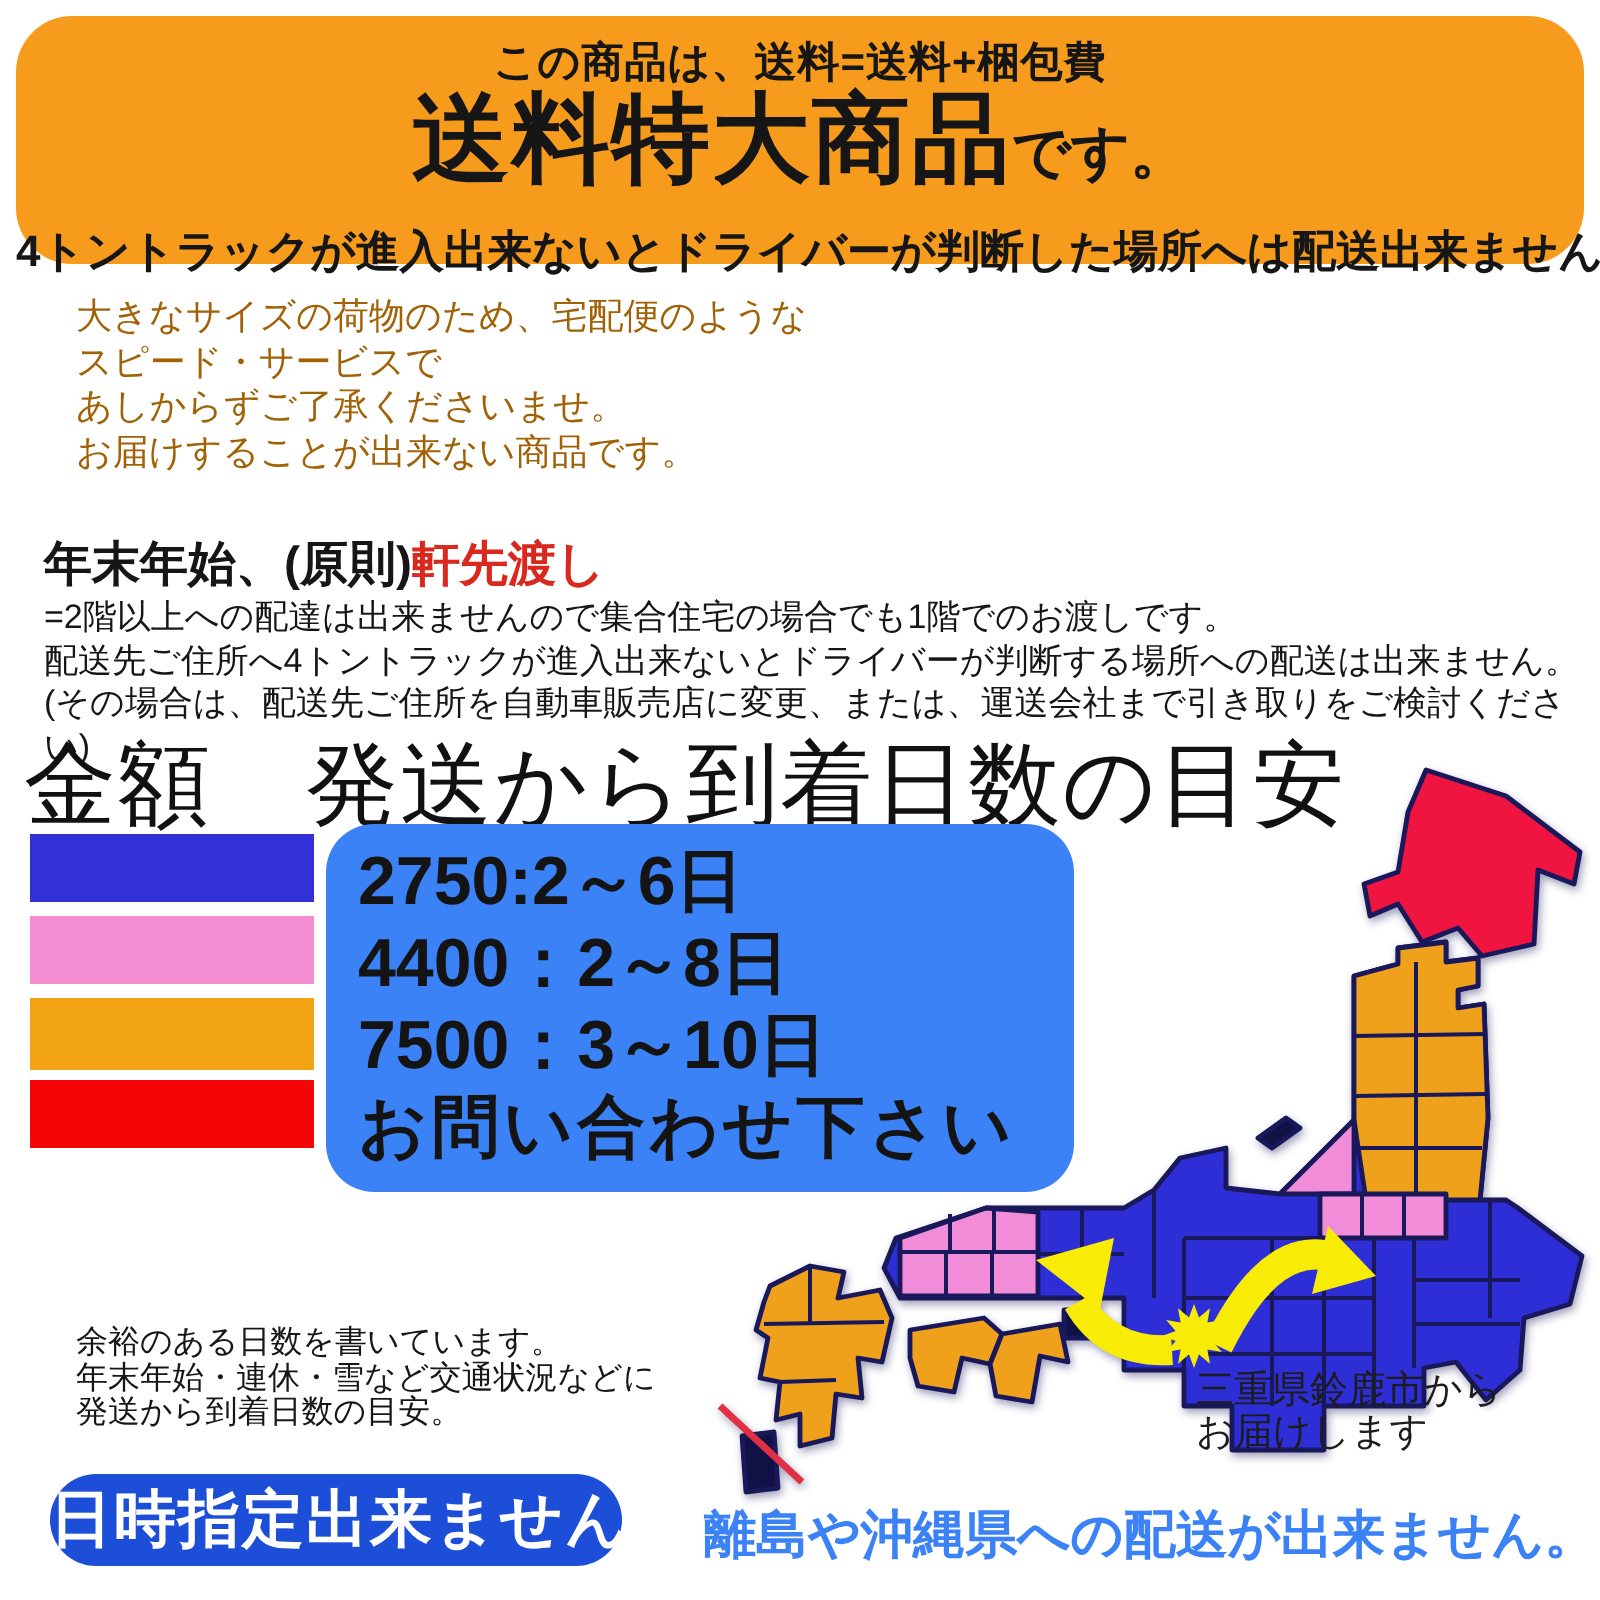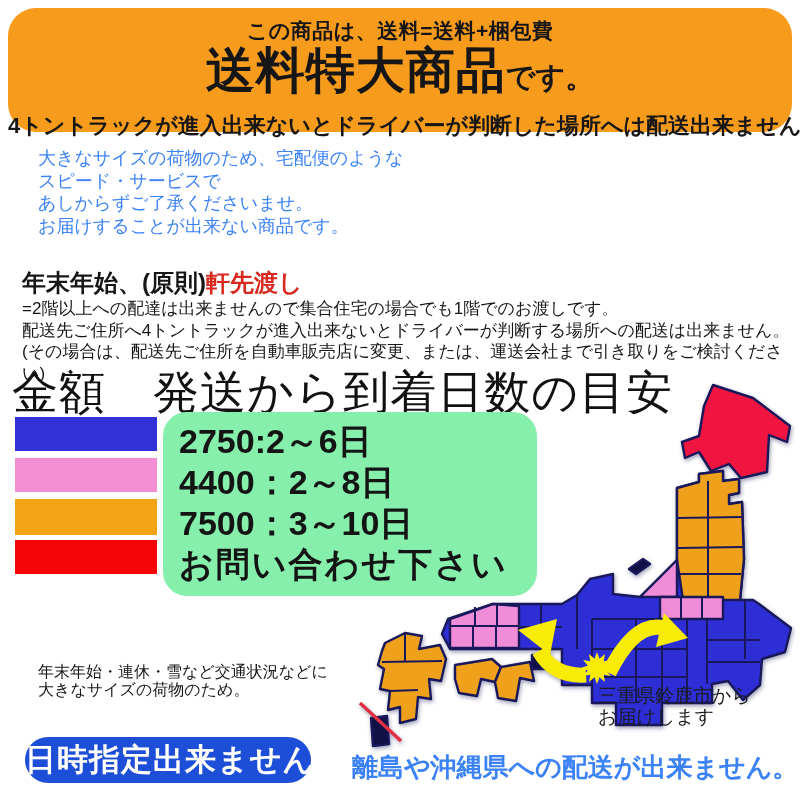--- a/index.html
+++ b/index.html
@@ -8,40 +8,40 @@
 
   
   .banner{position:absolute;left:8px;top:8px;width:784px;height:124px;background:#f79b1c;border-radius:28px;text-align:center;}
   .banner-line1{margin-top:9px;font-size:21px;font-weight:bold;letter-spacing:.5px;color:#161616;}
   .banner-title{margin-top:1px;line-height:48px;color:#161616;}
   .banner-title .main{font-size:49px;font-weight:bold;letter-spacing:1px;}
   .banner-title .suffix{font-size:29px;font-weight:bold;}
   .banner-line3{margin-top:5px;font-size:22px;font-weight:bold;color:#161616;white-space:nowrap;}
 
   
-  .intro{position:absolute;left:38px;top:147px;font-size:18px;line-height:22.5px;font-weight:500;color:#3b82f6;}
+  .intro{position:absolute;left:38px;top:147px;font-size:18px;line-height:22.5px;font-weight:500;color:#a16207;}
 
   
   .policy{position:absolute;left:22px;top:268px;color:#161616;}
   .policy-title{font-size:24px;font-weight:600;line-height:30px;}
   .policy-title .red{color:#d9281e;}
   .policy-body{font-size:17px;line-height:21.5px;font-weight:500;}
 
   
   .estimate-heading{position:absolute;left:12px;top:362px;font-size:46px;font-weight:normal;letter-spacing:1px;color:#111;}
 
   
   .legend-swatch{position:absolute;left:15px;width:142px;height:34px;}
   .sw0{top:417px;background:#3231d8;}
   .sw1{top:458px;background:#f48ed2;}
   .sw2{top:499px;background:#f2a414;height:36px;}
   .sw3{top:540px;background:#f50505;}
 
   
-  .panel{position:absolute;left:163px;top:412px;width:374px;height:184px;background:#86efac;border-radius:24px;padding:0;}
+  .panel{position:absolute;left:163px;top:412px;width:374px;height:184px;background:#3b82f6;border-radius:24px;padding:0;}
   .panel .row{margin-left:16px;font-size:34px;font-weight:bold;line-height:41px;color:#141414;white-space:nowrap;}
   .panel .row:first-child{margin-top:9px;}
   .panel .row.wide{letter-spacing:2px;}
 
   
   svg.map{position:absolute;left:355px;top:378px;width:445px;height:400px;filter:drop-shadow(1px 2px 2px rgba(40,40,100,.45));}
   .origin-label{position:absolute;left:598px;top:685px;width:158px;text-align:left;font-size:19px;line-height:21px;font-weight:500;color:#1c1c1c;}
 
   
   .notes{position:absolute;left:38px;top:663px;font-size:16px;line-height:17.6px;font-weight:500;color:#161616;}
@@ -170,21 +170,22 @@
 
     <polygon fill="#f8ec07" points="258,290 251.2,292.5 255.9,298 248.7,296.7 250,303.9 244.5,299.2 242,306 239.5,299.2 234,303.9 235.3,296.7 228.1,298 232.8,292.5 226,290 232.8,287.5 228.1,282 235.3,283.3 234,276.1 239.5,280.8 242,274 244.5,280.8 250,276.1 248.7,283.3 255.9,282 251.2,287.5"></polygon>
   </svg>
 
   <div class="origin-label">
     <div>三重県鈴鹿市から</div>
     <div>お届けします</div>
   </div>
 
   <div class="notes">
+    <div>余裕のある日数を書いています。</div>
     <div>年末年始・連休・雪など交通状況などに</div>
-    <div>大きなサイズの荷物のため。</div>
+    <div>発送から到着日数の目安。</div>
   </div>
 
   <div class="pill">日時指定出来ません</div>
 
   <div class="islands-warning">離島や沖縄県への配送が出来ません。</div>
 
 </div>
 
 </body></html>

